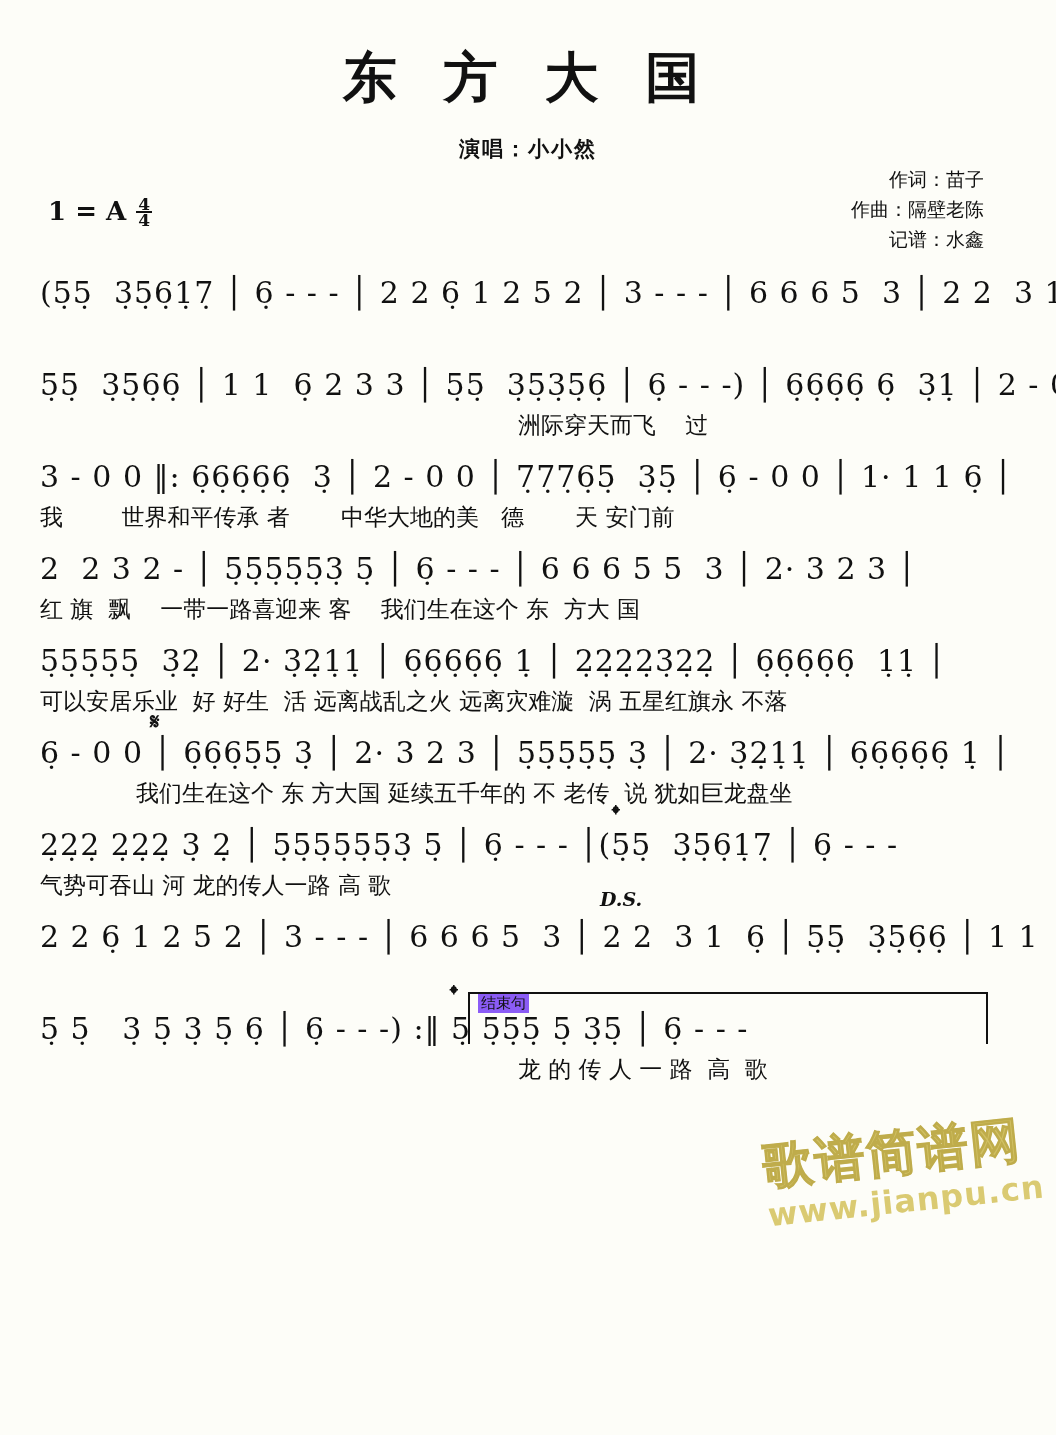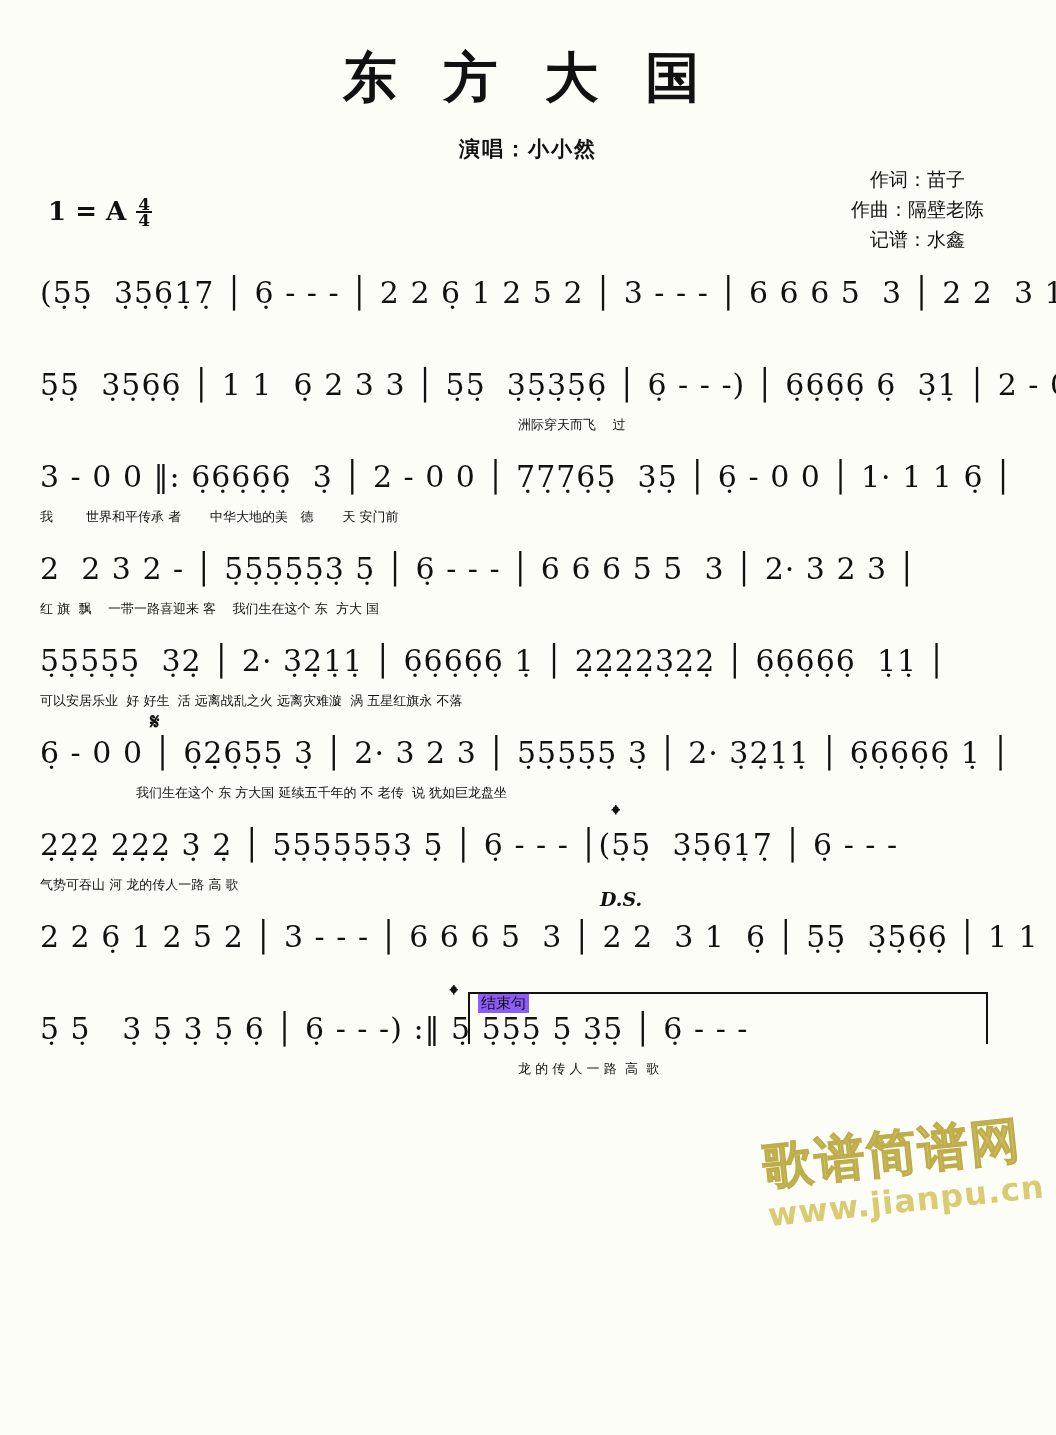--- a/index.html
+++ b/index.html
@@ -29,21 +29,21 @@
     margin-top:20px;
     letter-spacing:2px;
     font-family:"DejaVu Sans", sans-serif;
     font-weight:bold;
   }
   .credits{
     position:absolute;
     right:72px;top:164px;
     font-size:19px;
     line-height:30px;
-    text-align:center;
+    text-align:right;
     font-family:"DejaVu Sans", sans-serif;
   }
   .keysig{
     position:absolute;
     left:48px;top:196px;
     font-size:26px;
     font-weight:bold;
     font-family:"DejaVu Serif", serif;
     display:flex;align-items:flex-end;gap:6px;
   }
@@ -67,21 +67,21 @@
   .notes{
     font-family:"DejaVu Serif", serif;
     font-size:30px;
     letter-spacing:1px;
     white-space:pre;
     line-height:46px;
     height:46px;
   }
   .lyrics{
     font-family:"DejaVu Sans", sans-serif;
-    font-size:13px;
+    font-size:23px;
     white-space:pre;
     height:30px;
     line-height:30px;
     letter-spacing:0px;
     margin-top:2px;
   }
   .lyrics.indent3{padding-left:96px;}
   .lyrics.indent4{padding-left:478px;}
 
   .mark{
@@ -178,21 +178,21 @@
       <div class="lyrics">红 旗  飘    一带一路喜迎来 客    我们生在这个 东  方大 国</div>
     </div>
 
     <div class="system">
       <div class="notes">5̣5̣5̣5̣5̣  3̣2̣ │ 2· 3̣2̣1̣1̣ │ 6̣6̣6̣6̣6̣ 1̣ │ 2̣2̣2̣2̣3̣2̣2̣ │ 6̣6̣6̣6̣6̣  1̣1̣ │</div>
       <div class="lyrics">可以安居乐业  好 好生  活 远离战乱之火 远离灾难漩  涡 五星红旗永 不落</div>
     </div>
 
     <div class="system">
       <span class="mark seg" style="left:150px;top:-22px;">𝄋</span>
-      <div class="notes">6̣ - 0 0 │ 6̣2̣6̣5̣5̣ 3̣ │ 2· 3 2 3 │ 5̣5̣5̣5̣5̣ 3̣ │ 2· 3̣2̣1̣1̣ │ 6̣6̣6̣6̣6̣ 1̣ │</div>
+      <div class="notes">6̣ - 0 0 │ 6̣6̣6̣5̣5̣ 3̣ │ 2· 3 2 3 │ 5̣5̣5̣5̣5̣ 3̣ │ 2· 3̣2̣1̣1̣ │ 6̣6̣6̣6̣6̣ 1̣ │</div>
       <div class="lyrics indent3">我们生在这个 东 方大国 延续五千年的 不 老传  说 犹如巨龙盘坐</div>
     </div>
 
     <div class="system">
       <span class="mark coda" style="left:612px;top:-22px;">𝄌</span>
       <div class="notes">2̣2̣2̣ 2̣2̣2̣ 3̣ 2̣ │ 5̣5̣5̣5̣5̣5̣3̣ 5̣ │ 6̣ - - - │(5̣5̣  3̣5̣6̣1̣7̣ │ 6̣ - - -</div>
       <div class="lyrics">气势可吞山 河 龙的传人一路 高 歌</div>
       <span class="mark ds" style="left:600px;top:66px;">D.S.</span>
     </div>
 

